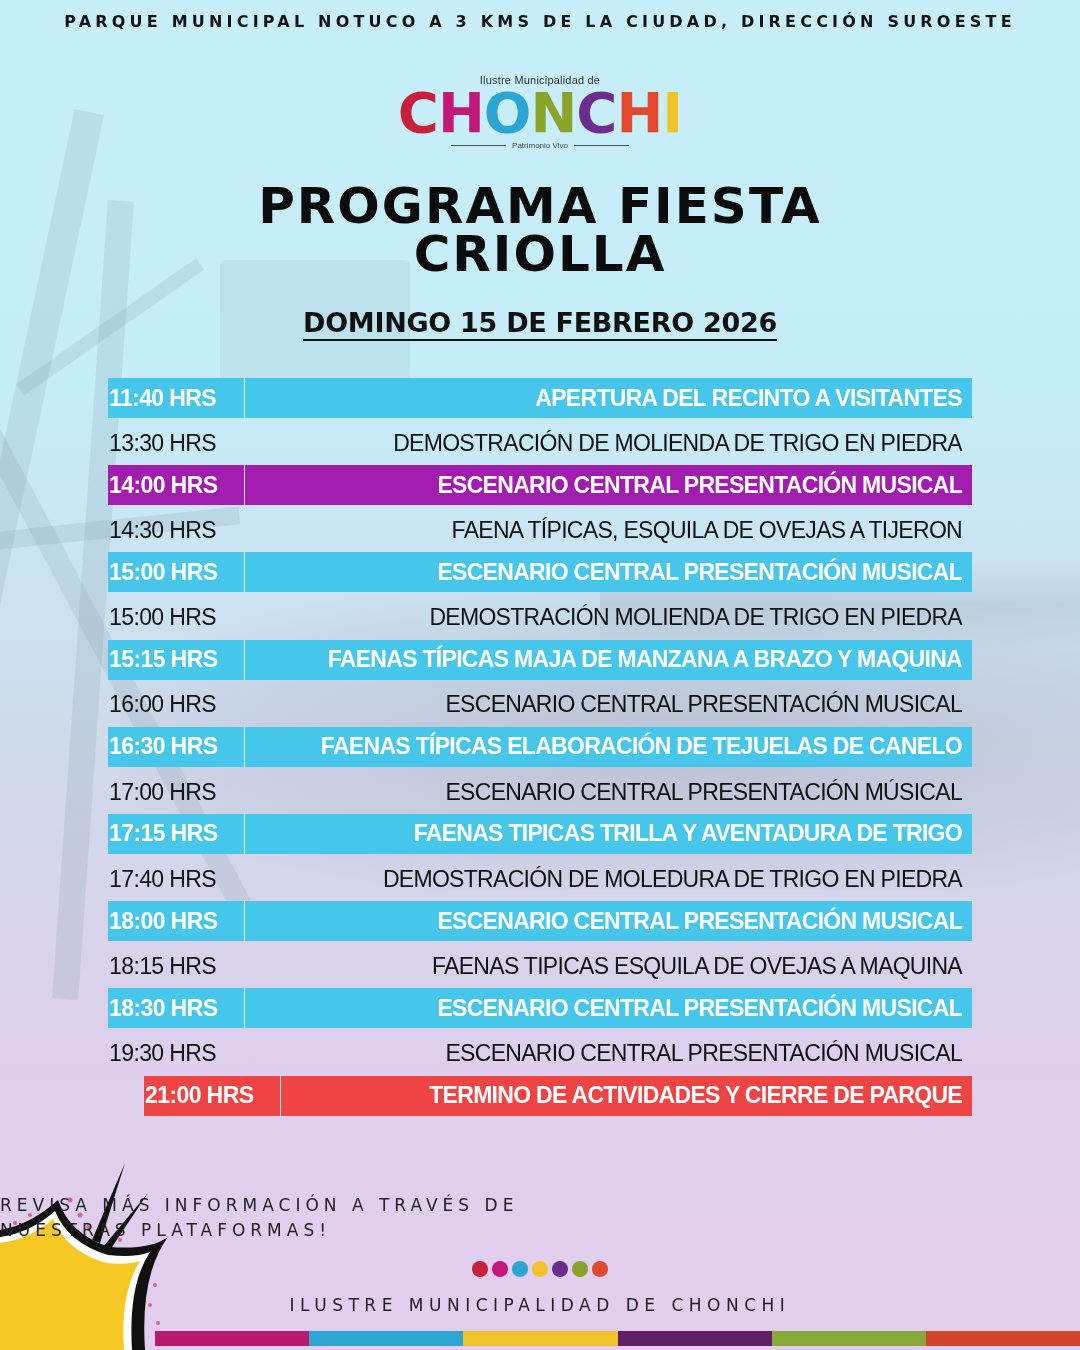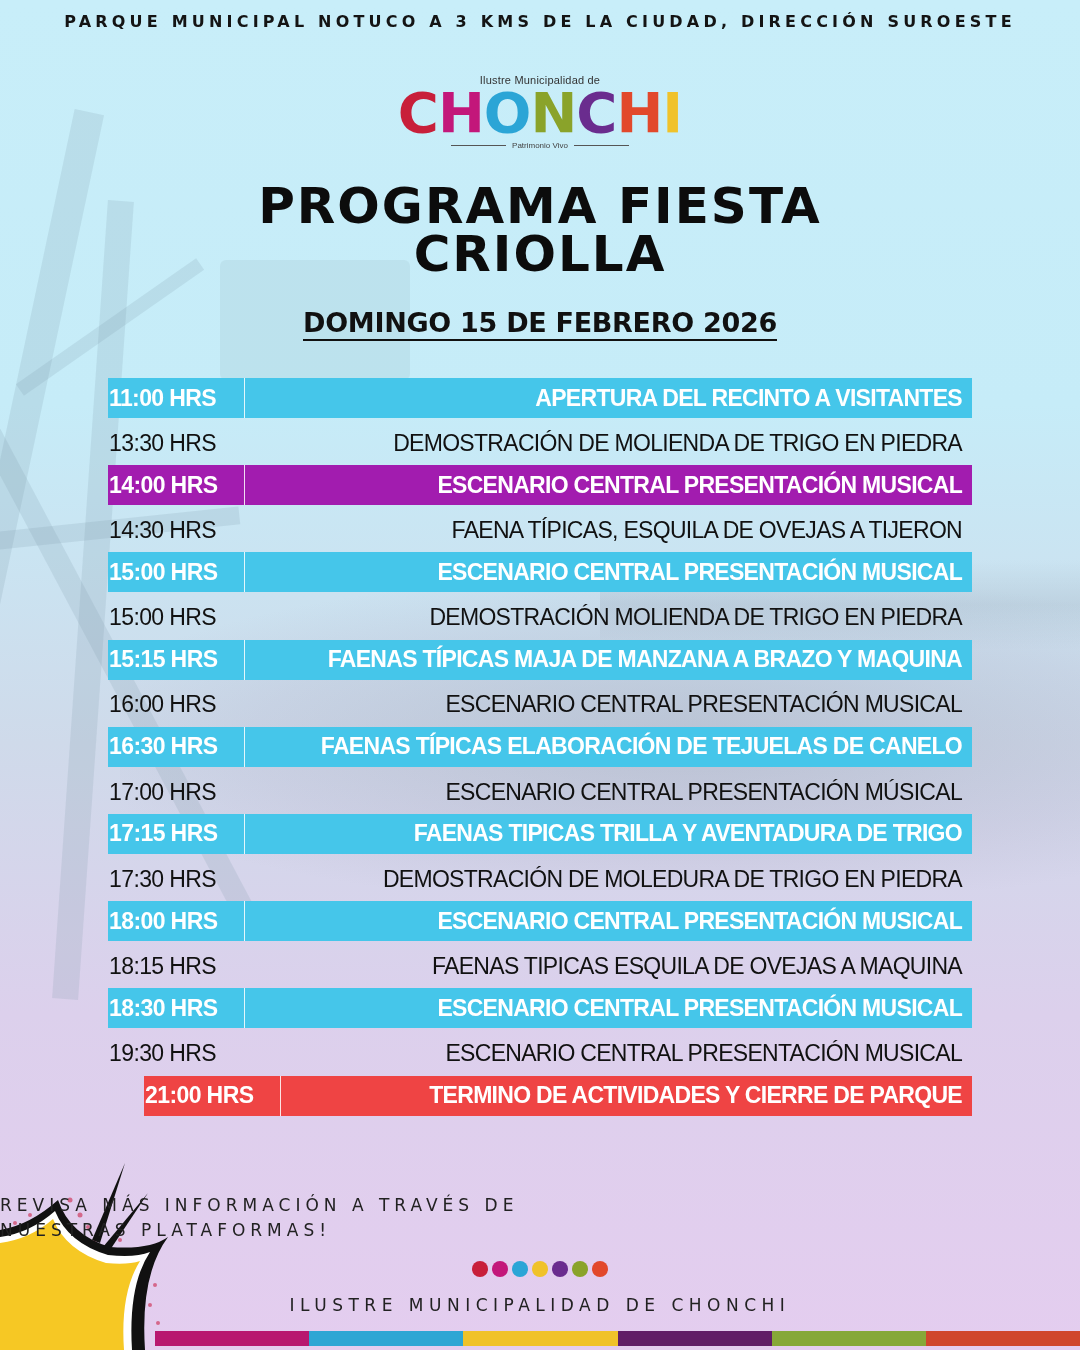--- a/index.html
+++ b/index.html
@@ -119,21 +119,21 @@
   <div>PROGRAMA FIESTA</div>
   <div>CRIOLLA</div>
 </div>
 
 <div class="date">
   <span>DOMINGO 15 DE FEBRERO 2026</span>
 </div>
 
 <div class="schedule" id="schedule">
     <div class="row hl" style="background: rgb(69, 198, 234);">
-      <div class="time">11:00 HRS</div>
+      <div class="time">11:40 HRS</div>
       <div class="act">APERTURA DEL RECINTO A VISITANTES</div>
     </div>
     <div class="row plain">
       <div class="time">13:30 HRS</div>
       <div class="act">DEMOSTRACIÓN DE MOLIENDA DE TRIGO EN PIEDRA</div>
     </div>
     <div class="row hl" style="background: #a21caf;">
       <div class="time">14:00 HRS</div>
       <div class="act">ESCENARIO CENTRAL PRESENTACIÓN MUSICAL</div>
     </div>
@@ -163,21 +163,21 @@
     </div>
     <div class="row plain">
       <div class="time">17:00 HRS</div>
       <div class="act">ESCENARIO CENTRAL PRESENTACIÓN MÚSICAL</div>
     </div>
     <div class="row hl" style="background: rgb(69, 198, 234);">
       <div class="time">17:15 HRS</div>
       <div class="act">FAENAS TIPICAS TRILLA Y AVENTADURA DE TRIGO</div>
     </div>
     <div class="row plain">
-      <div class="time">17:30 HRS</div>
+      <div class="time">17:40 HRS</div>
       <div class="act">DEMOSTRACIÓN DE MOLEDURA DE TRIGO EN PIEDRA</div>
     </div>
     <div class="row hl" style="background: rgb(69, 198, 234);">
       <div class="time">18:00 HRS</div>
       <div class="act">ESCENARIO CENTRAL PRESENTACIÓN MUSICAL</div>
     </div>
     <div class="row plain">
       <div class="time">18:15 HRS</div>
       <div class="act">FAENAS TIPICAS ESQUILA DE OVEJAS A MAQUINA</div>
     </div>

